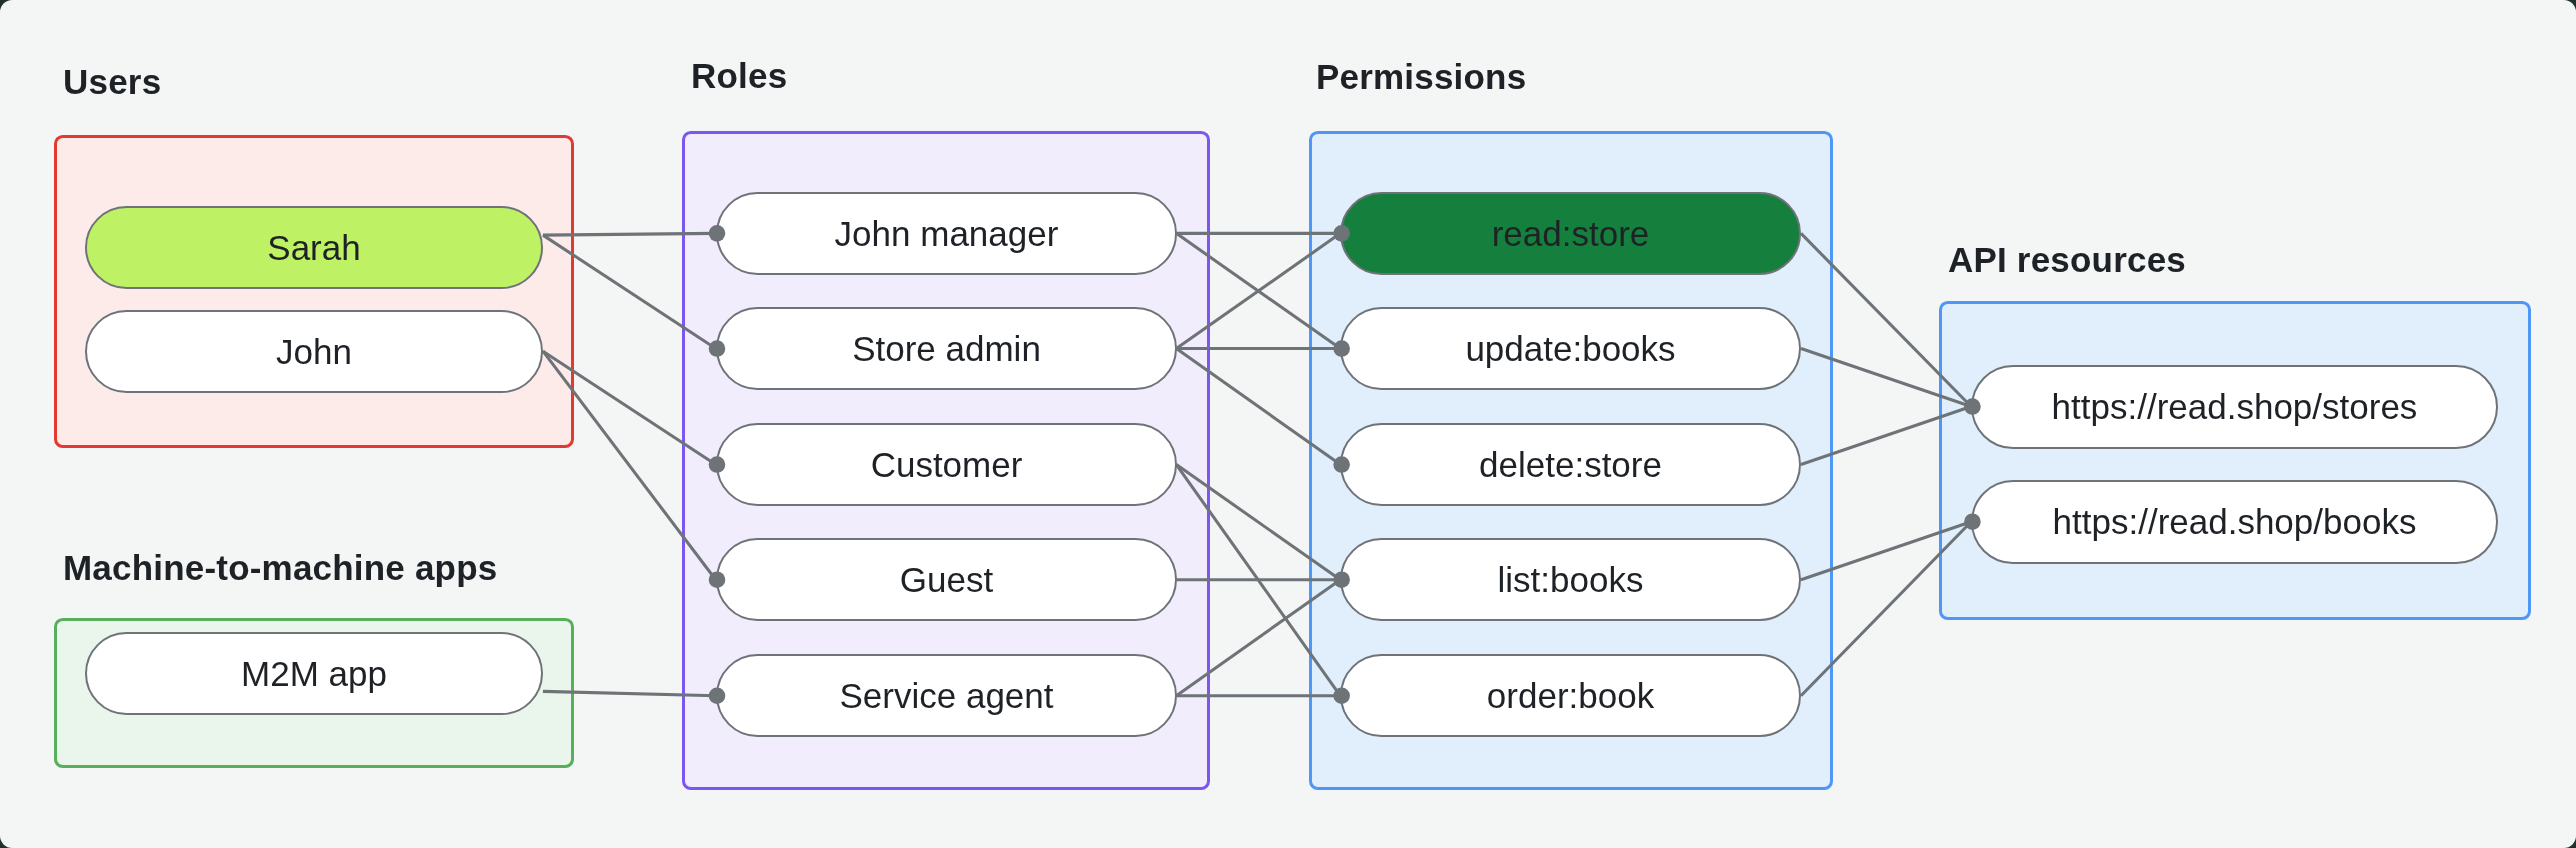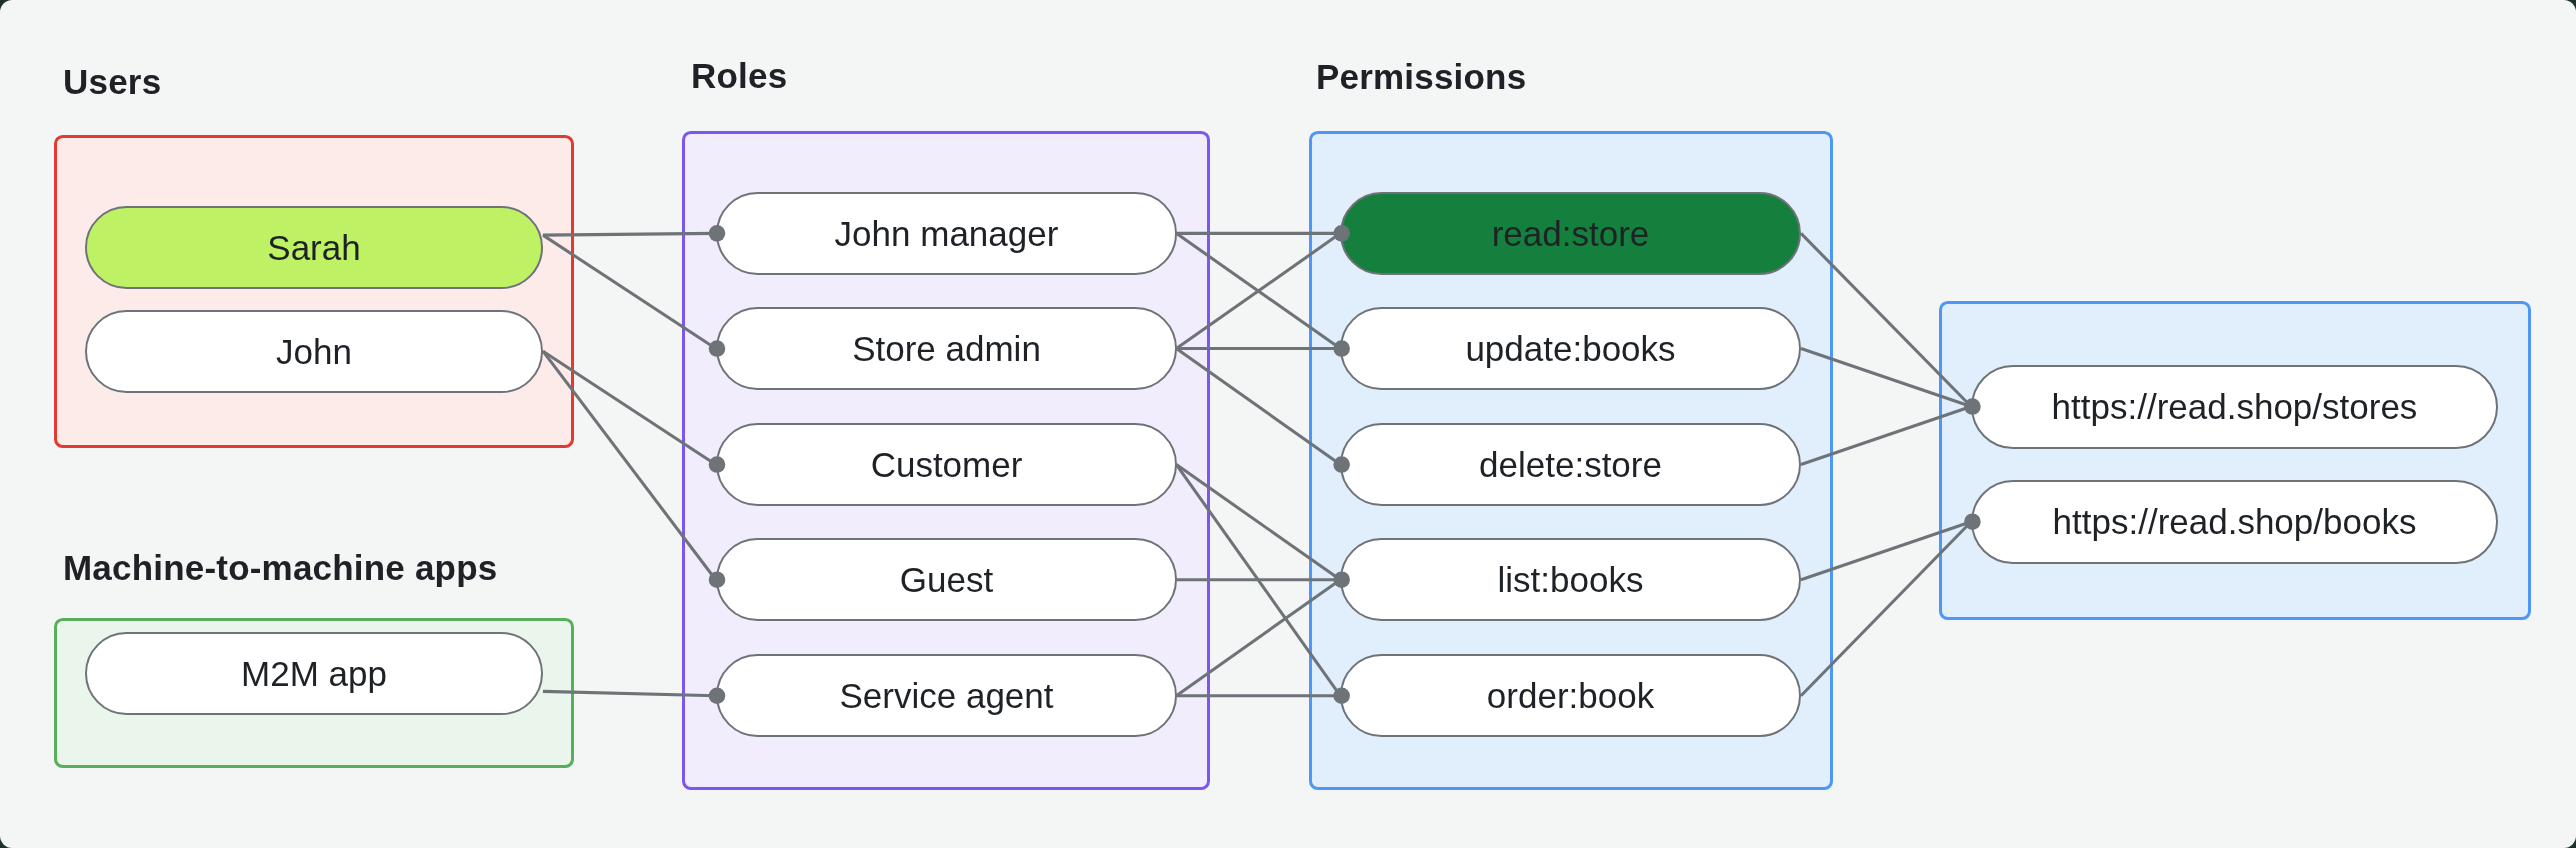--- a/index.html
+++ b/index.html
@@ -61,20 +61,21 @@
   }
 </style>
 </head>
 <body>
 
 <div id="card">
   <div class="col-label label-users">Users</div>
   <div class="col-label label-m2m">Machine-to-machine apps</div>
   <div class="col-label label-roles">Roles</div>
   <div class="col-label label-permissions">Permissions</div>
+  <div class="col-label label-api">API resources</div>
   <div id="diagram">
       <div class="group-box" style="left: 54px; top: 135px; width: 520px; height: 313px; border-color: rgb(226, 57, 51); background: rgb(252, 235, 233);"></div>
       <div class="group-box" style="left: 54px; top: 618px; width: 520px; height: 150px; border-color: rgb(87, 174, 93); background: rgb(234, 246, 235);"></div>
       <div class="group-box" style="left: 682px; top: 131px; width: 528px; height: 659px; border-color: rgb(123, 87, 240); background: rgb(242, 237, 252);"></div>
       <div class="group-box" style="left: 1309px; top: 131px; width: 524px; height: 659px; border-color: rgb(79, 151, 247); background: rgb(225, 238, 251);"></div>
       <div class="group-box" style="left: 1939px; top: 301px; width: 592px; height: 319px; border-color: rgb(79, 151, 247); background: rgb(225, 238, 251);"></div>
       <div class="node" style="left: 85px; top: 206px; width: 458px; height: 83px; border-color: rgb(110, 115, 120); background: #bef264; color: rgb(30, 34, 39);">Sarah</div>
       <div class="node" style="left: 85px; top: 310px; width: 458px; height: 83px; border-color: rgb(110, 115, 120); background: rgb(255, 255, 255); color: rgb(30, 34, 39);">John</div>
       <div class="node" style="left: 85px; top: 632px; width: 458px; height: 83px; border-color: rgb(110, 115, 120); background: rgb(255, 255, 255); color: rgb(30, 34, 39);">M2M app</div>
       <div class="node" style="left: 716px; top: 192px; width: 461px; height: 83px; border-color: rgb(110, 115, 120); background: rgb(255, 255, 255); color: rgb(30, 34, 39);">John manager</div>

